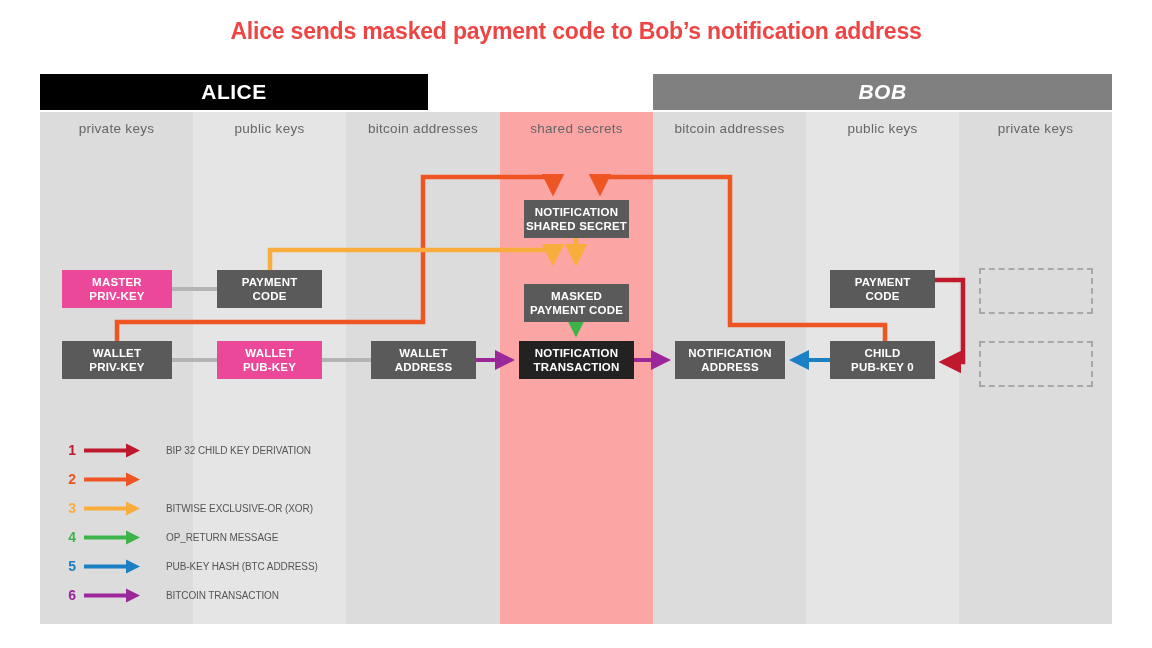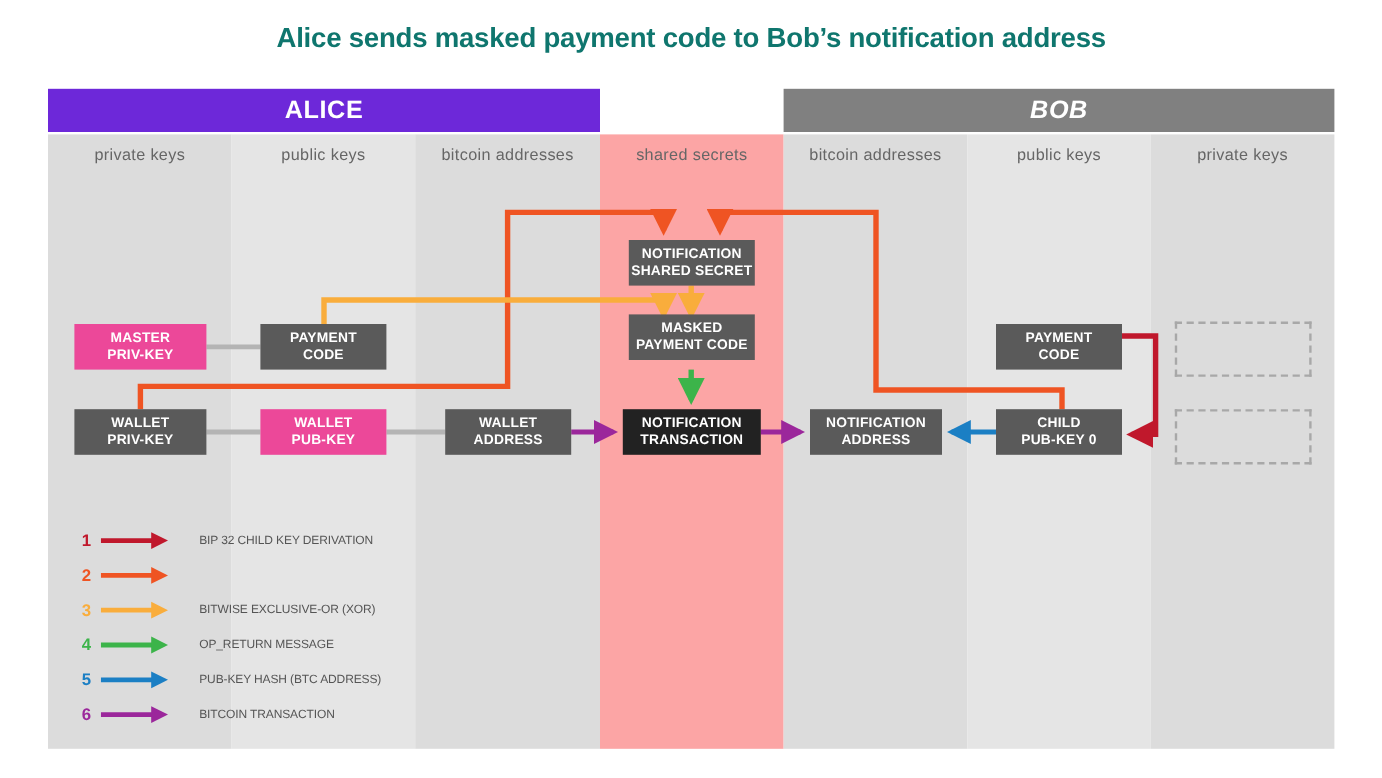--- a/index.html
+++ b/index.html
@@ -1,20 +1,20 @@
 <!DOCTYPE html>
 <html><head>
 <meta charset="utf-8">
 <style>
   html,body{margin:0;padding:0;background:#fff;}
   body{width:1152px;height:648px;font-family:"Liberation Sans",sans-serif;overflow:hidden;position:relative;}
   #stage{position:absolute;left:0;top:0;width:1152px;height:648px;}
 
   #title{position:absolute;left:0;top:18px;width:1152px;text-align:center;
-    font-size:23px;font-weight:bold;color:#0f766e;letter-spacing:-0.2px;}
+    font-size:23px;font-weight:bold;color:#ef4444;letter-spacing:-0.2px;}
 
   .col{position:absolute;top:112px;height:512px;}
   .col.dk{background:#dcdcdc;}
   .col.lt{background:#e5e5e5;}
   .col.wh{background:#fca5a5;}
 
   .colhdr{position:absolute;top:0;width:100%;text-align:center;
     font-size:13.5px;color:#666;line-height:34px;letter-spacing:0.3px;}
 
   .party{position:absolute;top:74px;height:36px;color:#fff;
@@ -64,21 +64,21 @@
         <div class="colhdr">bitcoin addresses</div>
       </div>
       <div class="col lt" style="left: 806px; width: 153px;">
         <div class="colhdr">public keys</div>
       </div>
       <div class="col dk" style="left: 959px; width: 153px;">
         <div class="colhdr">private keys</div>
       </div>
     </div>
   <div id="parties-layer">
-      <div class="party" id="party-alice" style="left: 40px; width: 460px; background: #6d28d9;">ALICE</div>
+      <div class="party" id="party-alice" style="left: 40px; width: 388px; background: #000000;">ALICE</div>
       <div class="party" id="party-bob" style="left: 653px; width: 459px; background: rgb(128, 128, 128);">BOB</div>
     </div>
 
   <svg id="wires" viewBox="0 0 1152 648" xmlns="http://www.w3.org/2000/svg">
       <path d="M172,289 L217,289" stroke="#b4b4b4" stroke-width="4" fill="none" stroke-linecap="butt" stroke-linejoin="miter"></path>
       <path d="M172,360 L217,360" stroke="#b4b4b4" stroke-width="4" fill="none" stroke-linecap="butt" stroke-linejoin="miter"></path>
       <path d="M322,360 L371,360" stroke="#b4b4b4" stroke-width="4" fill="none" stroke-linecap="butt" stroke-linejoin="miter"></path>
       <defs>
         <marker id="ah1" markerWidth="5" markerHeight="5" refX="4.0" refY="2.5" orient="auto" markerUnits="strokeWidth">
           <path d="M0,0 L5,2.5 L0,5 Z" fill="#ef5423"></path>
@@ -131,21 +131,21 @@
           <div>MASTER</div>
           <div>PRIV-KEY</div>
         </div>
       </div>
       <div class="node dark" style="left: 217px; top: 270px; width: 105px; height: 38px;">
         <div>
           <div>PAYMENT</div>
           <div>CODE</div>
         </div>
       </div>
-      <div class="node dark" style="left: 524px; top: 262px; width: 105px; height: 38px;">
+      <div class="node dark" style="left: 524px; top: 284px; width: 105px; height: 38px;">
         <div>
           <div>MASKED</div>
           <div>PAYMENT CODE</div>
         </div>
       </div>
       <div class="node dark" style="left: 830px; top: 270px; width: 105px; height: 38px;">
         <div>
           <div>PAYMENT</div>
           <div>CODE</div>
         </div>

